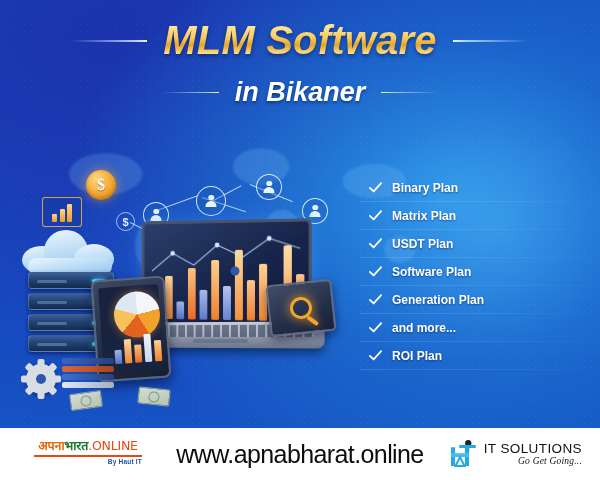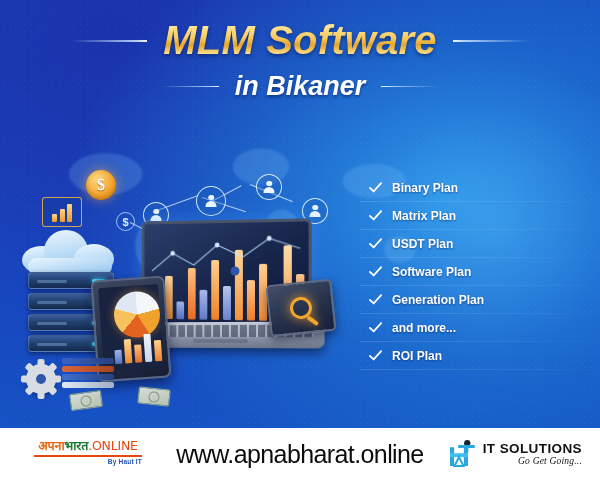--- a/index.html
+++ b/index.html
@@ -268,41 +268,41 @@
     pointer-events:none;
   }
   #footer-url span{
     font-size:25px; font-weight:normal; color:#0d0d0d; letter-spacing:-.6px;
     pointer-events:auto;
   }
 
   #footer-logo-right{ position:absolute; right:18px; top:11px; display:flex; align-items:center; gap:6px; }
   #it-mark{ width:30px; height:30px; position:relative; }
   #it-text{ display:flex; flex-direction:column; line-height:1; }
-  #it-title{ font-size:13.5px; font-weight:bold; color:#111; letter-spacing:.4px; }
+  #it-title{ font-size:13.5px; font-weight:normal; color:#111; letter-spacing:.4px; }
   #it-tag{
     font-size:9.5px; font-style:italic; color:#111;
     font-family:"Liberation Serif", serif; text-align:right; margin-top:2px; letter-spacing:.2px;
   }
 </style>
 </head>
 <body>
 
 <div id="banner">
   <div class="tex"></div>
   <div class="map"></div>
   <div class="glowR"></div>
 
   <div id="title-block">
     <div class="title-row">
       <div class="deco-line deco-left"></div>
       <div id="headline">MLM Software</div>
       <div class="deco-line deco-right"></div>
     </div>
-    <div class="title-row" style="margin-top:8px;">
+    <div class="title-row" style="margin-top:14px;">
       <div class="deco-line deco-sm deco-left"></div>
       <div id="subheadline">in Bikaner</div>
       <div class="deco-line deco-sm deco-right"></div>
     </div>
   </div>
 
   <div id="illustration">
 
     <div class="link" style="left:147px; top:60px; width:44px; transform:rotate(-20deg);"></div>
     <div class="link" style="left:192px; top:47px; width:46px; transform:rotate(18deg);"></div>

